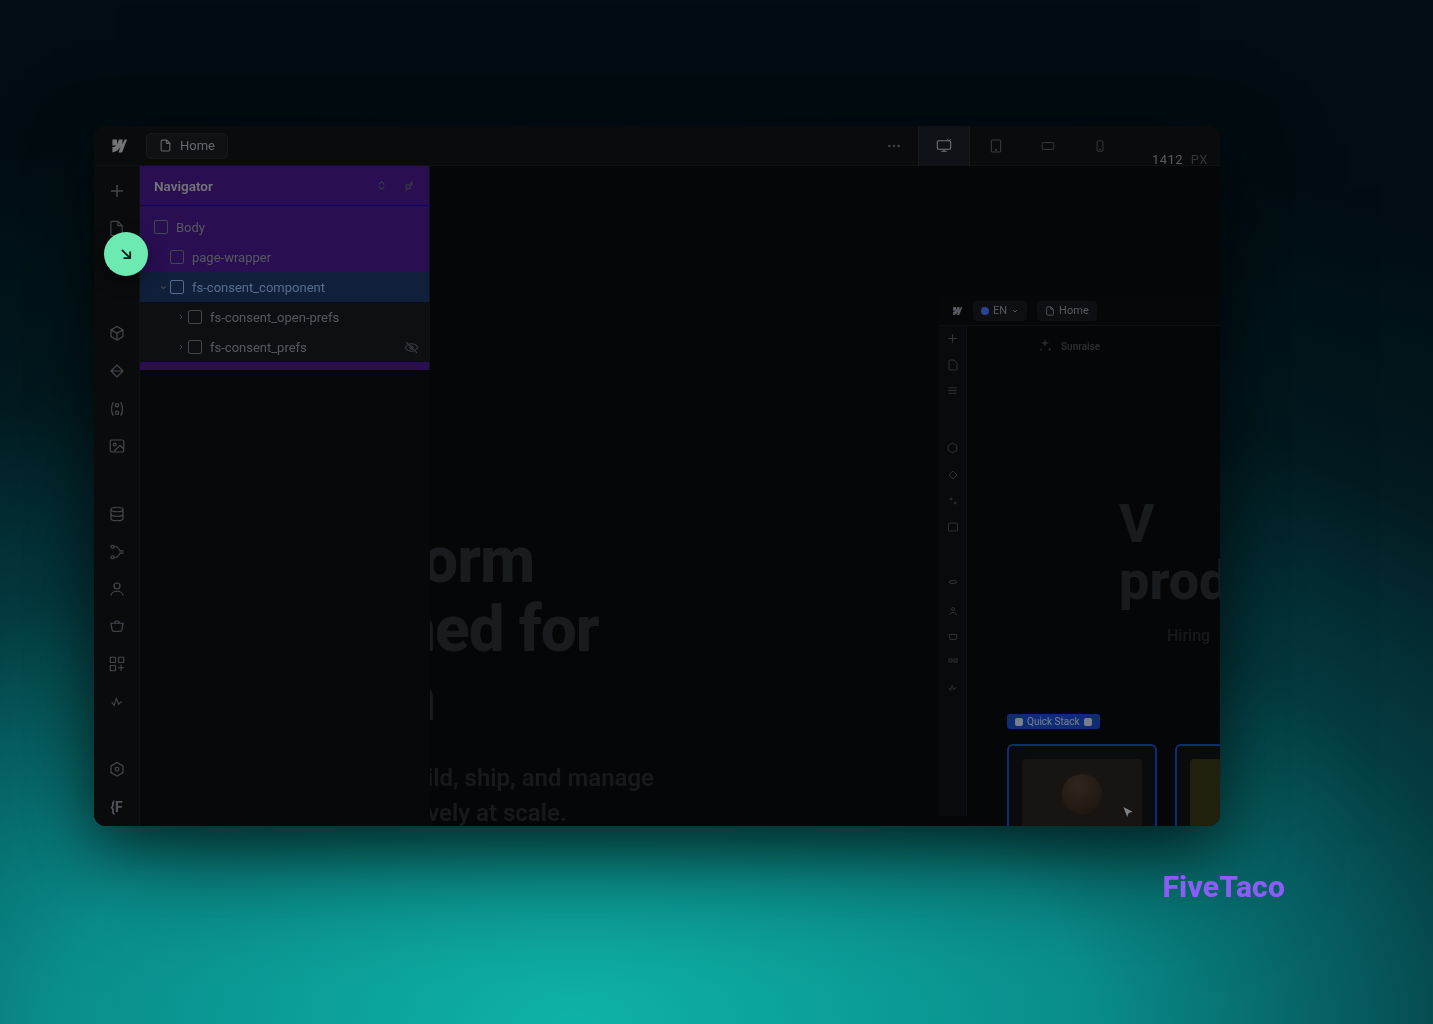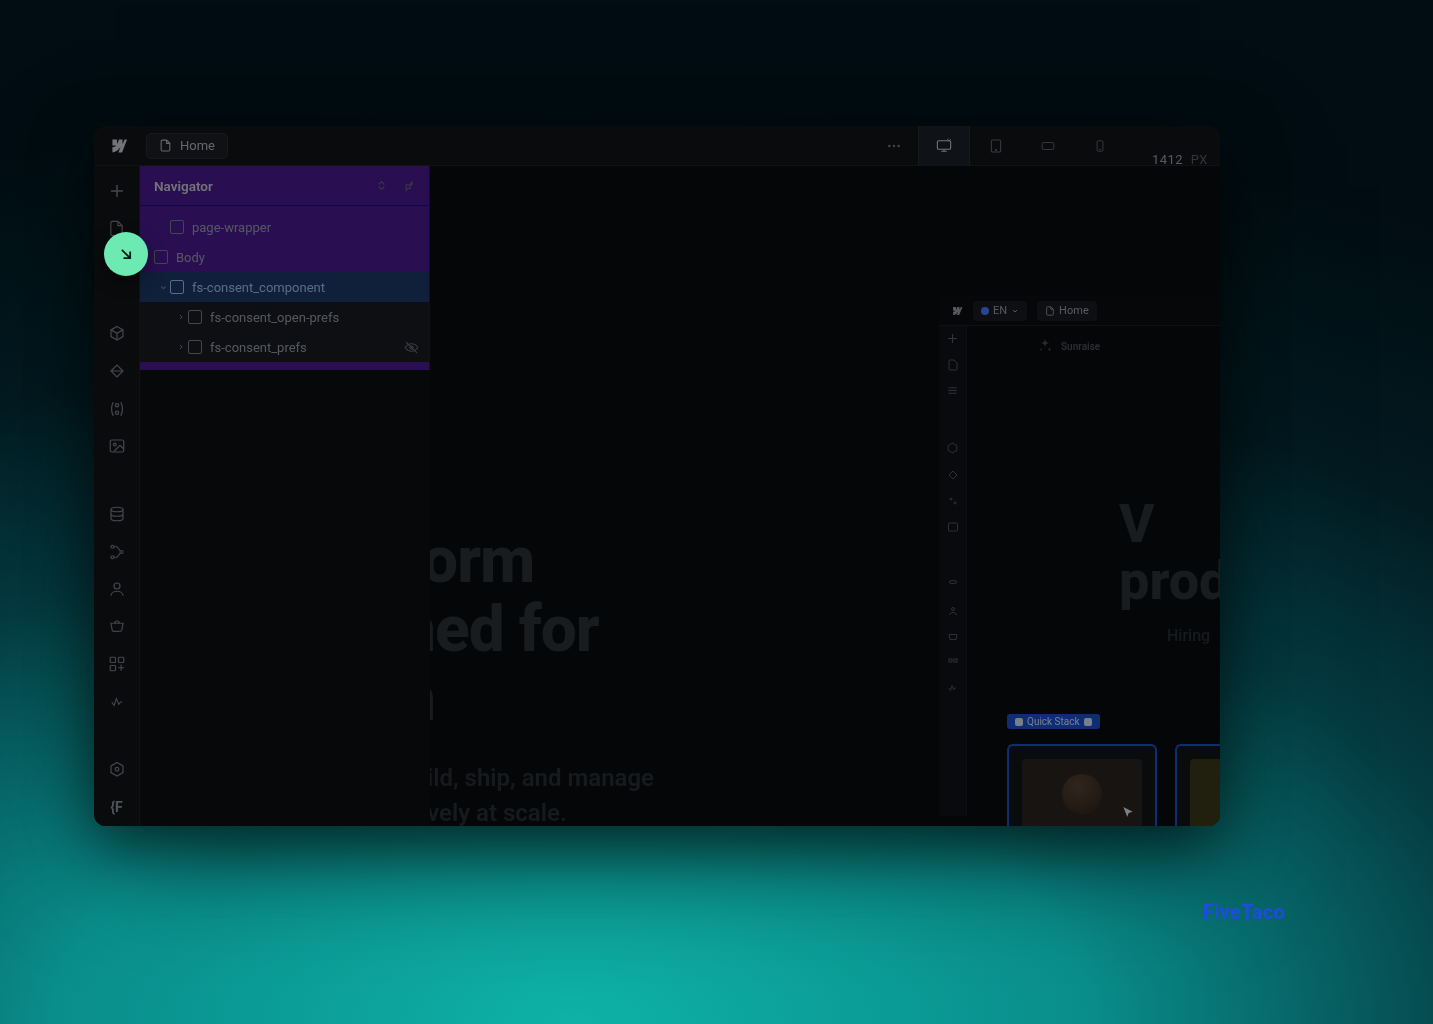--- a/index.html
+++ b/index.html
@@ -285,24 +285,24 @@
     display:flex; align-items:center; justify-content:center;
     color:#0b2018;
     z-index: 20;
     box-shadow: 0 6px 18px rgba(0,0,0,0.4);
   }
 
   
   .watermark {
     position: absolute;
     right: 148px;
-    bottom: 100px;
-    color: #1d4ed8;
+    bottom: 120px;
+    color: #8b5cf6;
     font-weight: 800;
-    font-size: 20px;
+    font-size: 30px;
     letter-spacing: 0.2px;
   }
 
   
   svg { display:block; }
 </style>
 </head>
 <body>
 
 <div class="app-window">
@@ -467,27 +467,27 @@
             </svg>
         </span>
         <span>
           <svg width="13" height="13" viewBox="0 0 24 24" fill="none" stroke="currentColor" stroke-width="2">
               <path d="M12 3l3 3-1 4 4 4-3 3v4l-2-2-5-5 3-3 4-4-3-1z" transform="rotate(45 12 12)"></path>
             </svg>
         </span>
       </div>
     </div>
     <div class="tree">
+      <div class="node" style="padding-left:14px">
+        <span class="kind-icon"></span>
+        <span>Body</span>
+      </div>
       <div class="node" style="padding-left:30px">
         <span class="kind-icon"></span>
         <span>page-wrapper</span>
-      </div>
-      <div class="node" style="padding-left:14px">
-        <span class="kind-icon"></span>
-        <span>Body</span>
       </div>
       <div class="node selected" style="padding-left:16px">
         <span class="caret">
           <svg width="9" height="9" viewBox="0 0 24 24" fill="none" stroke="currentColor" stroke-width="3">
               <path d="M6 9l6 6 6-6"></path>
             </svg>
         </span>
         <span class="kind-icon"></span>
         <span>fs-consent_component</span>
       </div>

